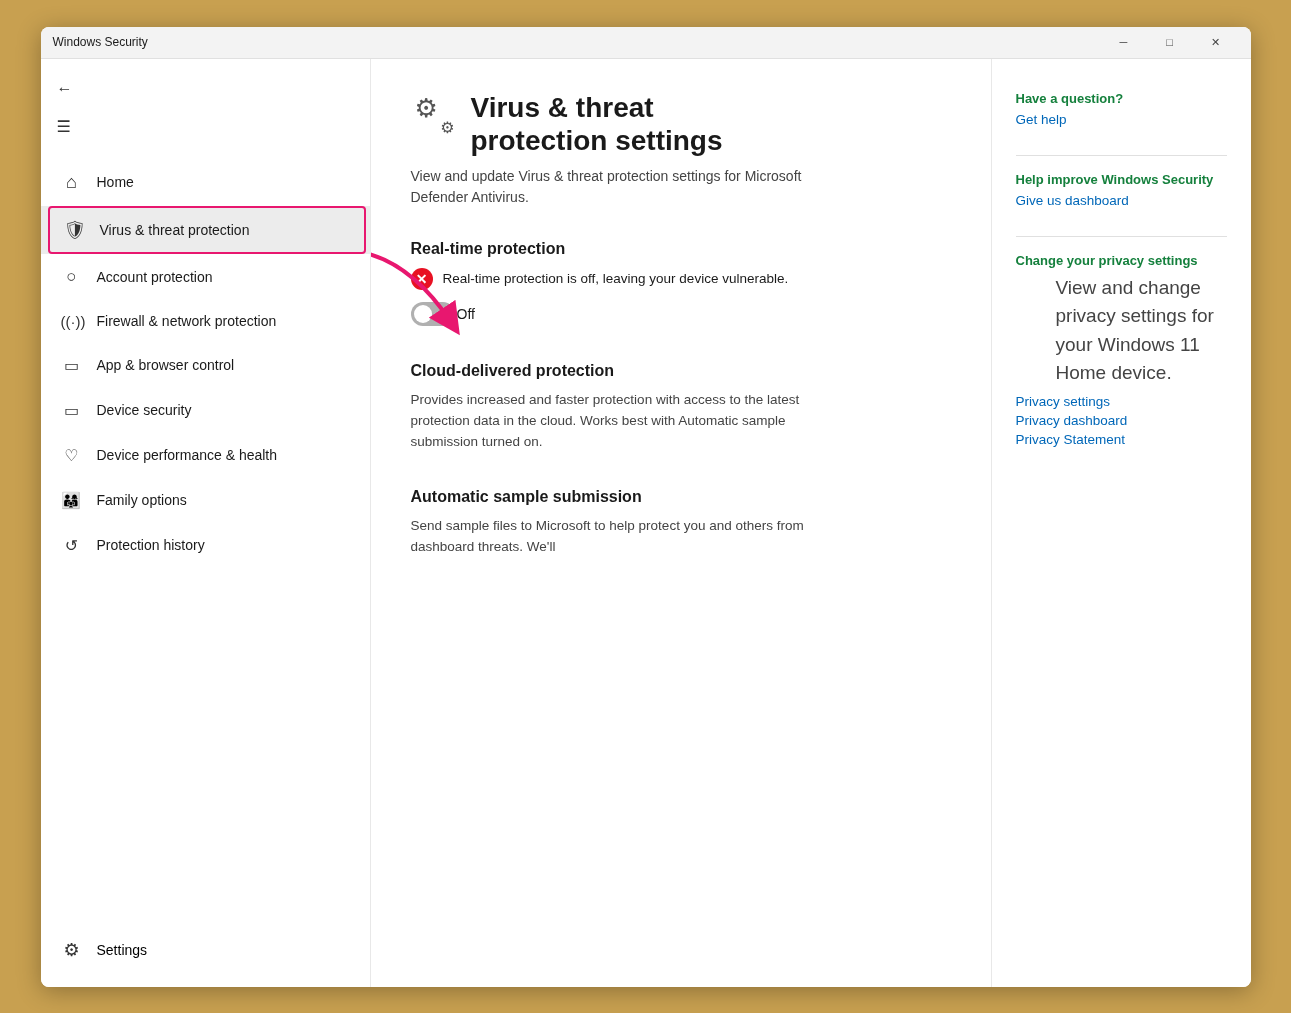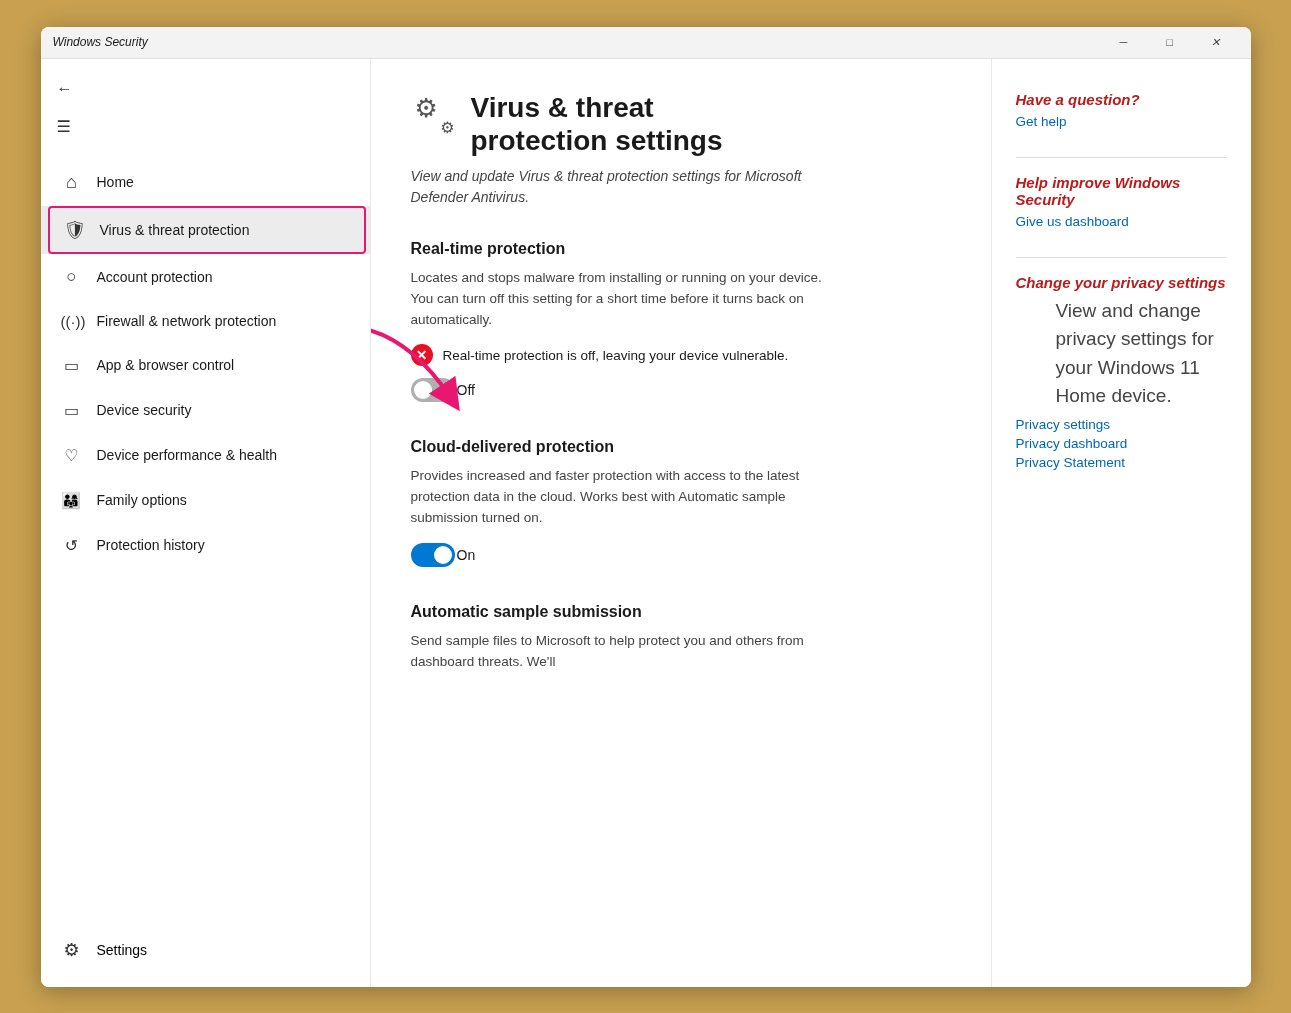--- a/index.html
+++ b/index.html
@@ -24,21 +24,20 @@
       overflow: hidden;
     }
     .title-bar {
       display: flex;
       align-items: center;
       padding: 8px 12px;
       background: #f3f3f3;
       border-bottom: 1px solid #e0e0e0;
       flex-shrink: 0;
       height: 32px;
-      font-style: italic;
     }
     .title-bar-title {
       font-size: 12px;
       color: #1a1a1a;
       flex: 1;
     }
     .window-controls {
       display: flex;
       gap: 0;
     }
@@ -172,21 +171,20 @@
       color: #1a1a1a;
       line-height: 1.2;
     }
     .page-subtitle {
       font-size: 14px;
       color: #444;
       margin-top: 4px;
       margin-bottom: 32px;
       max-width: 430px;
       line-height: 1.5;
-      font-style: italic;
     }
 
     .section {
       margin-bottom: 36px;
     }
     .section-title {
       font-size: 16px;
       font-weight: 600;
       color: #1a1a1a;
       margin-bottom: 10px;
@@ -262,25 +260,24 @@
       width: 260px;
       flex-shrink: 0;
       padding: 32px 24px;
       background: #fff;
       border-left: 1px solid #e8e8e8;
     }
     .right-section {
       margin-bottom: 28px;
     }
     .right-heading {
-      font-size: 15px;
+      font-size: 13px;
       font-weight: 600;
-      color: #b91c1c;
+      color: #15803d;
       margin-bottom: 6px;
-      font-style: italic;
     }
     .right-body {
       font-size: 19px;
       color: #444;
       margin-bottom: 6px;
       line-height: 1.5;
       margin-left: 40px;
     }
     .right-link {
       font-size: 13.5px;
@@ -392,21 +389,20 @@
           <span style="position:absolute;top:0;left:4px;font-size:26px;">⚙</span>
           <span style="position:absolute;bottom:0;right:0;font-size:16px;">⚙</span>
         </div>
         <h1 class="page-title" style="white-space:pre-line;">Virus &amp; threat
 protection settings</h1>
       </div>
       <p class="page-subtitle">View and update Virus &amp; threat protection settings for Microsoft Defender Antivirus.</p>
 
       <div class="section">
         <h2 class="section-title">Real-time protection</h2>
-        <p class="section-desc">Locates and stops malware from installing or running on your device. You can turn off this setting for a short time before it turns back on automatically.</p>
         <div class="alert-row">
           <div class="alert-icon">✕</div>
           <span class="alert-text">Real-time protection is off, leaving your device vulnerable.</span>
         </div>
         <div class="toggle-row arrow-container">
           <div class="toggle">
             <div class="toggle-knob"></div>
           </div>
           <span class="toggle-label">Off</span>
 
@@ -417,26 +413,20 @@
               </marker>
             </defs>
             <path d="M30,10 Q80,20 120,80" stroke="#e8176f" stroke-width="4" fill="none" marker-end="url(#arrowhead)"></path>
           </svg>
         </div>
       </div>
 
       <div class="section">
         <h2 class="section-title">Cloud-delivered protection</h2>
         <p class="section-desc">Provides increased and faster protection with access to the latest protection data in the cloud. Works best with Automatic sample submission turned on.</p>
-        <div class="toggle-row">
-          <div class="toggle on">
-            <div class="toggle-knob"></div>
-          </div>
-          <span class="toggle-label">On</span>
-        </div>
       </div>
 
       <div class="section">
         <h2 class="section-title">Automatic sample submission</h2>
         <p class="section-desc">Send sample files to Microsoft to help protect you and others from dashboard threats. We'll</p>
       </div>
     </div>
 
     <div class="right-panel">
 

